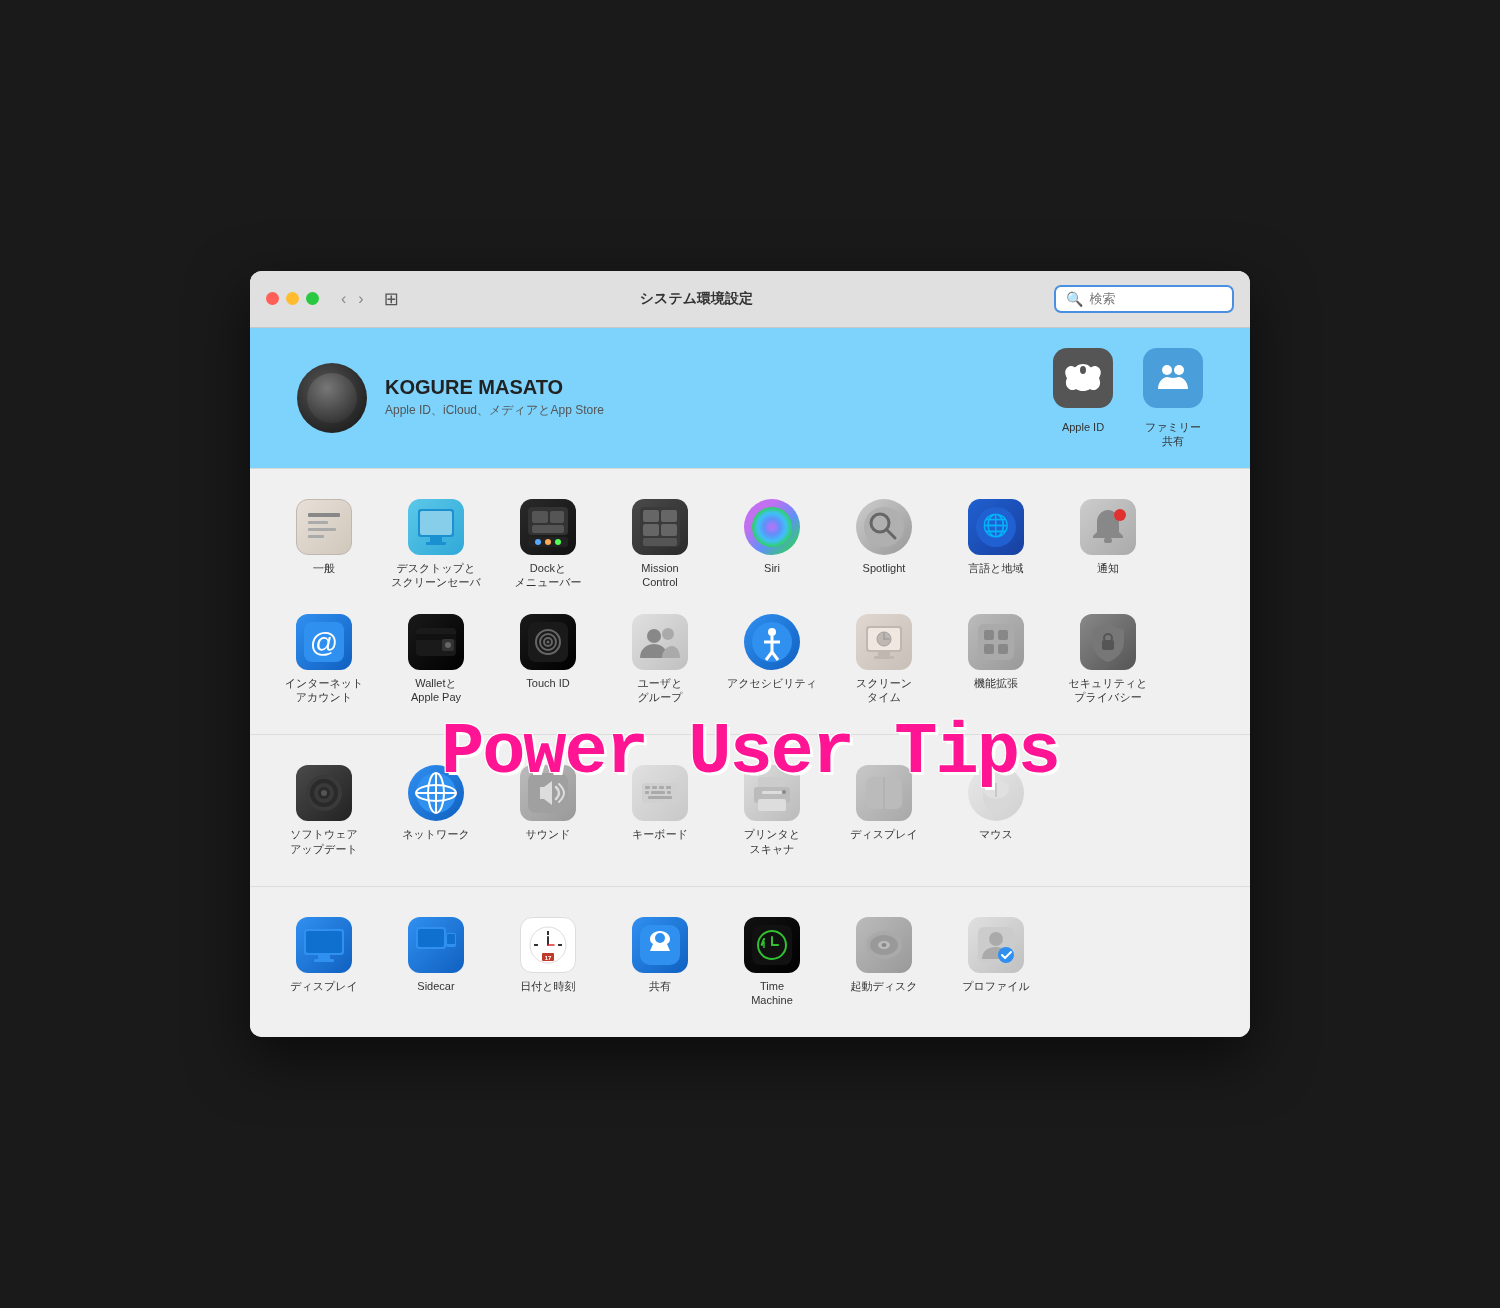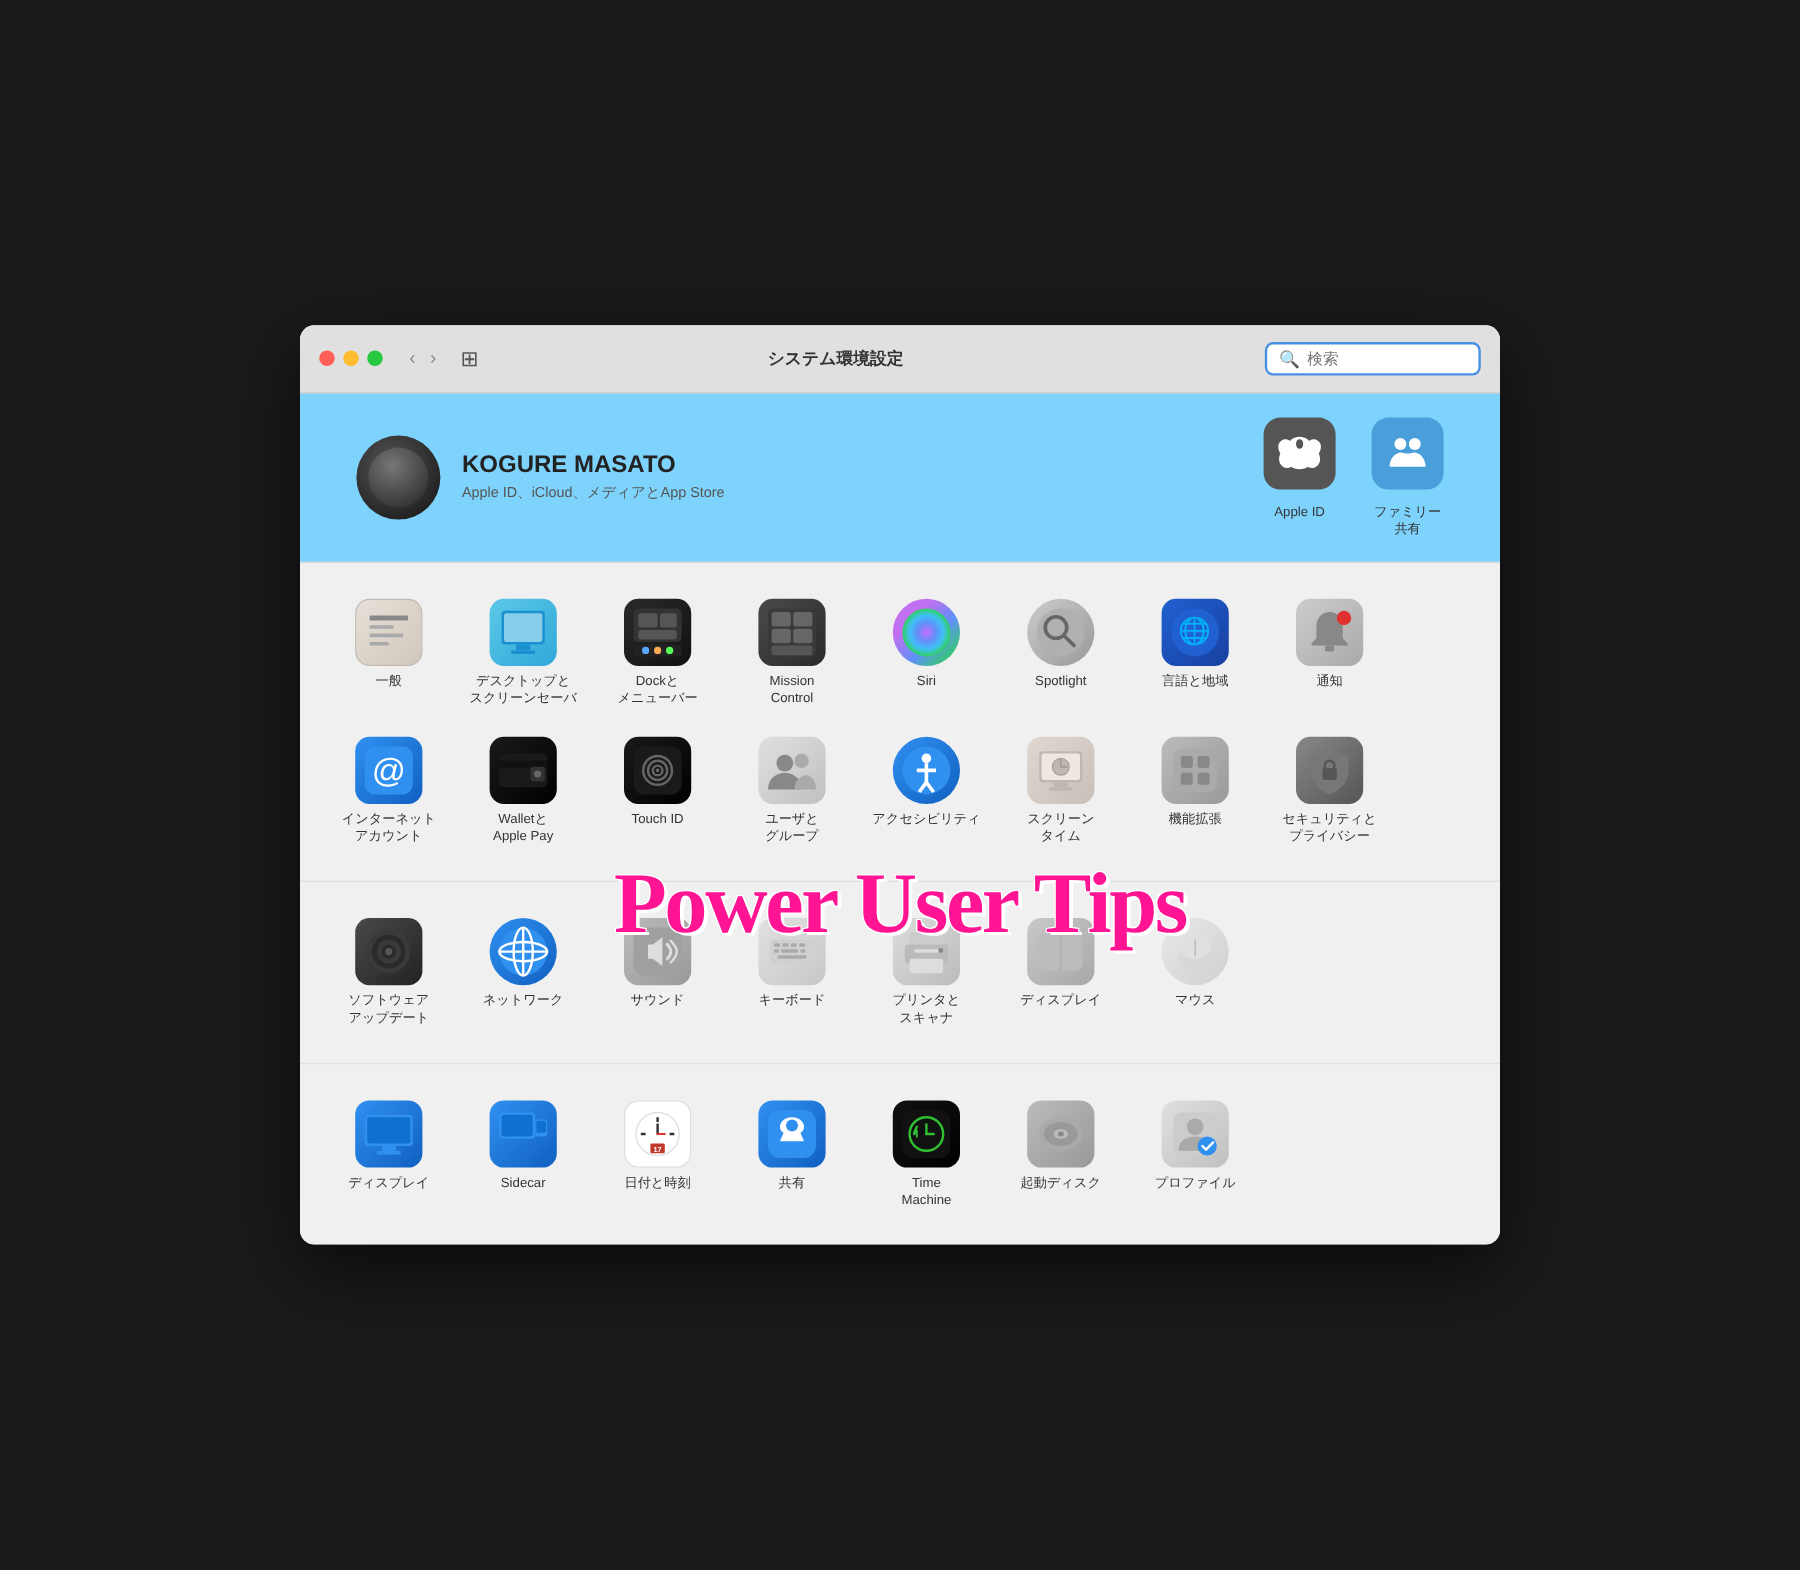--- a/index.html
+++ b/index.html
@@ -207,21 +207,21 @@
       top: 50%;
       left: 50%;
       transform: translate(-50%, -50%);
       font-size: 72px;
       font-weight: 900;
       color: #ff1493;
       text-shadow: 3px 3px 0 #fff, -1px -1px 0 #fff, 1px -1px 0 #fff, -1px 1px 0 #fff;
       white-space: nowrap;
       z-index: 10;
       pointer-events: none;
-      font-family: Liberation Serif, serif;
+      font-family: Liberation Mono, monospace;
       letter-spacing: -2px;
     }
     .sections-wrapper {
       position: relative;
     }
     
     .icon-general { background: linear-gradient(135deg, #e8e0d8 0%, #d0c8bc 100%); border: 1px solid #c0b8b0; }
     .icon-desktop { background: linear-gradient(135deg, #5bc8e8 0%, #30a8d8 100%); }
     .icon-dock { background: linear-gradient(135deg, #2a2a2a 0%, #111 100%); }
     .icon-mission { background: linear-gradient(135deg, #4a4a4a 0%, #2a2a2a 100%); }

